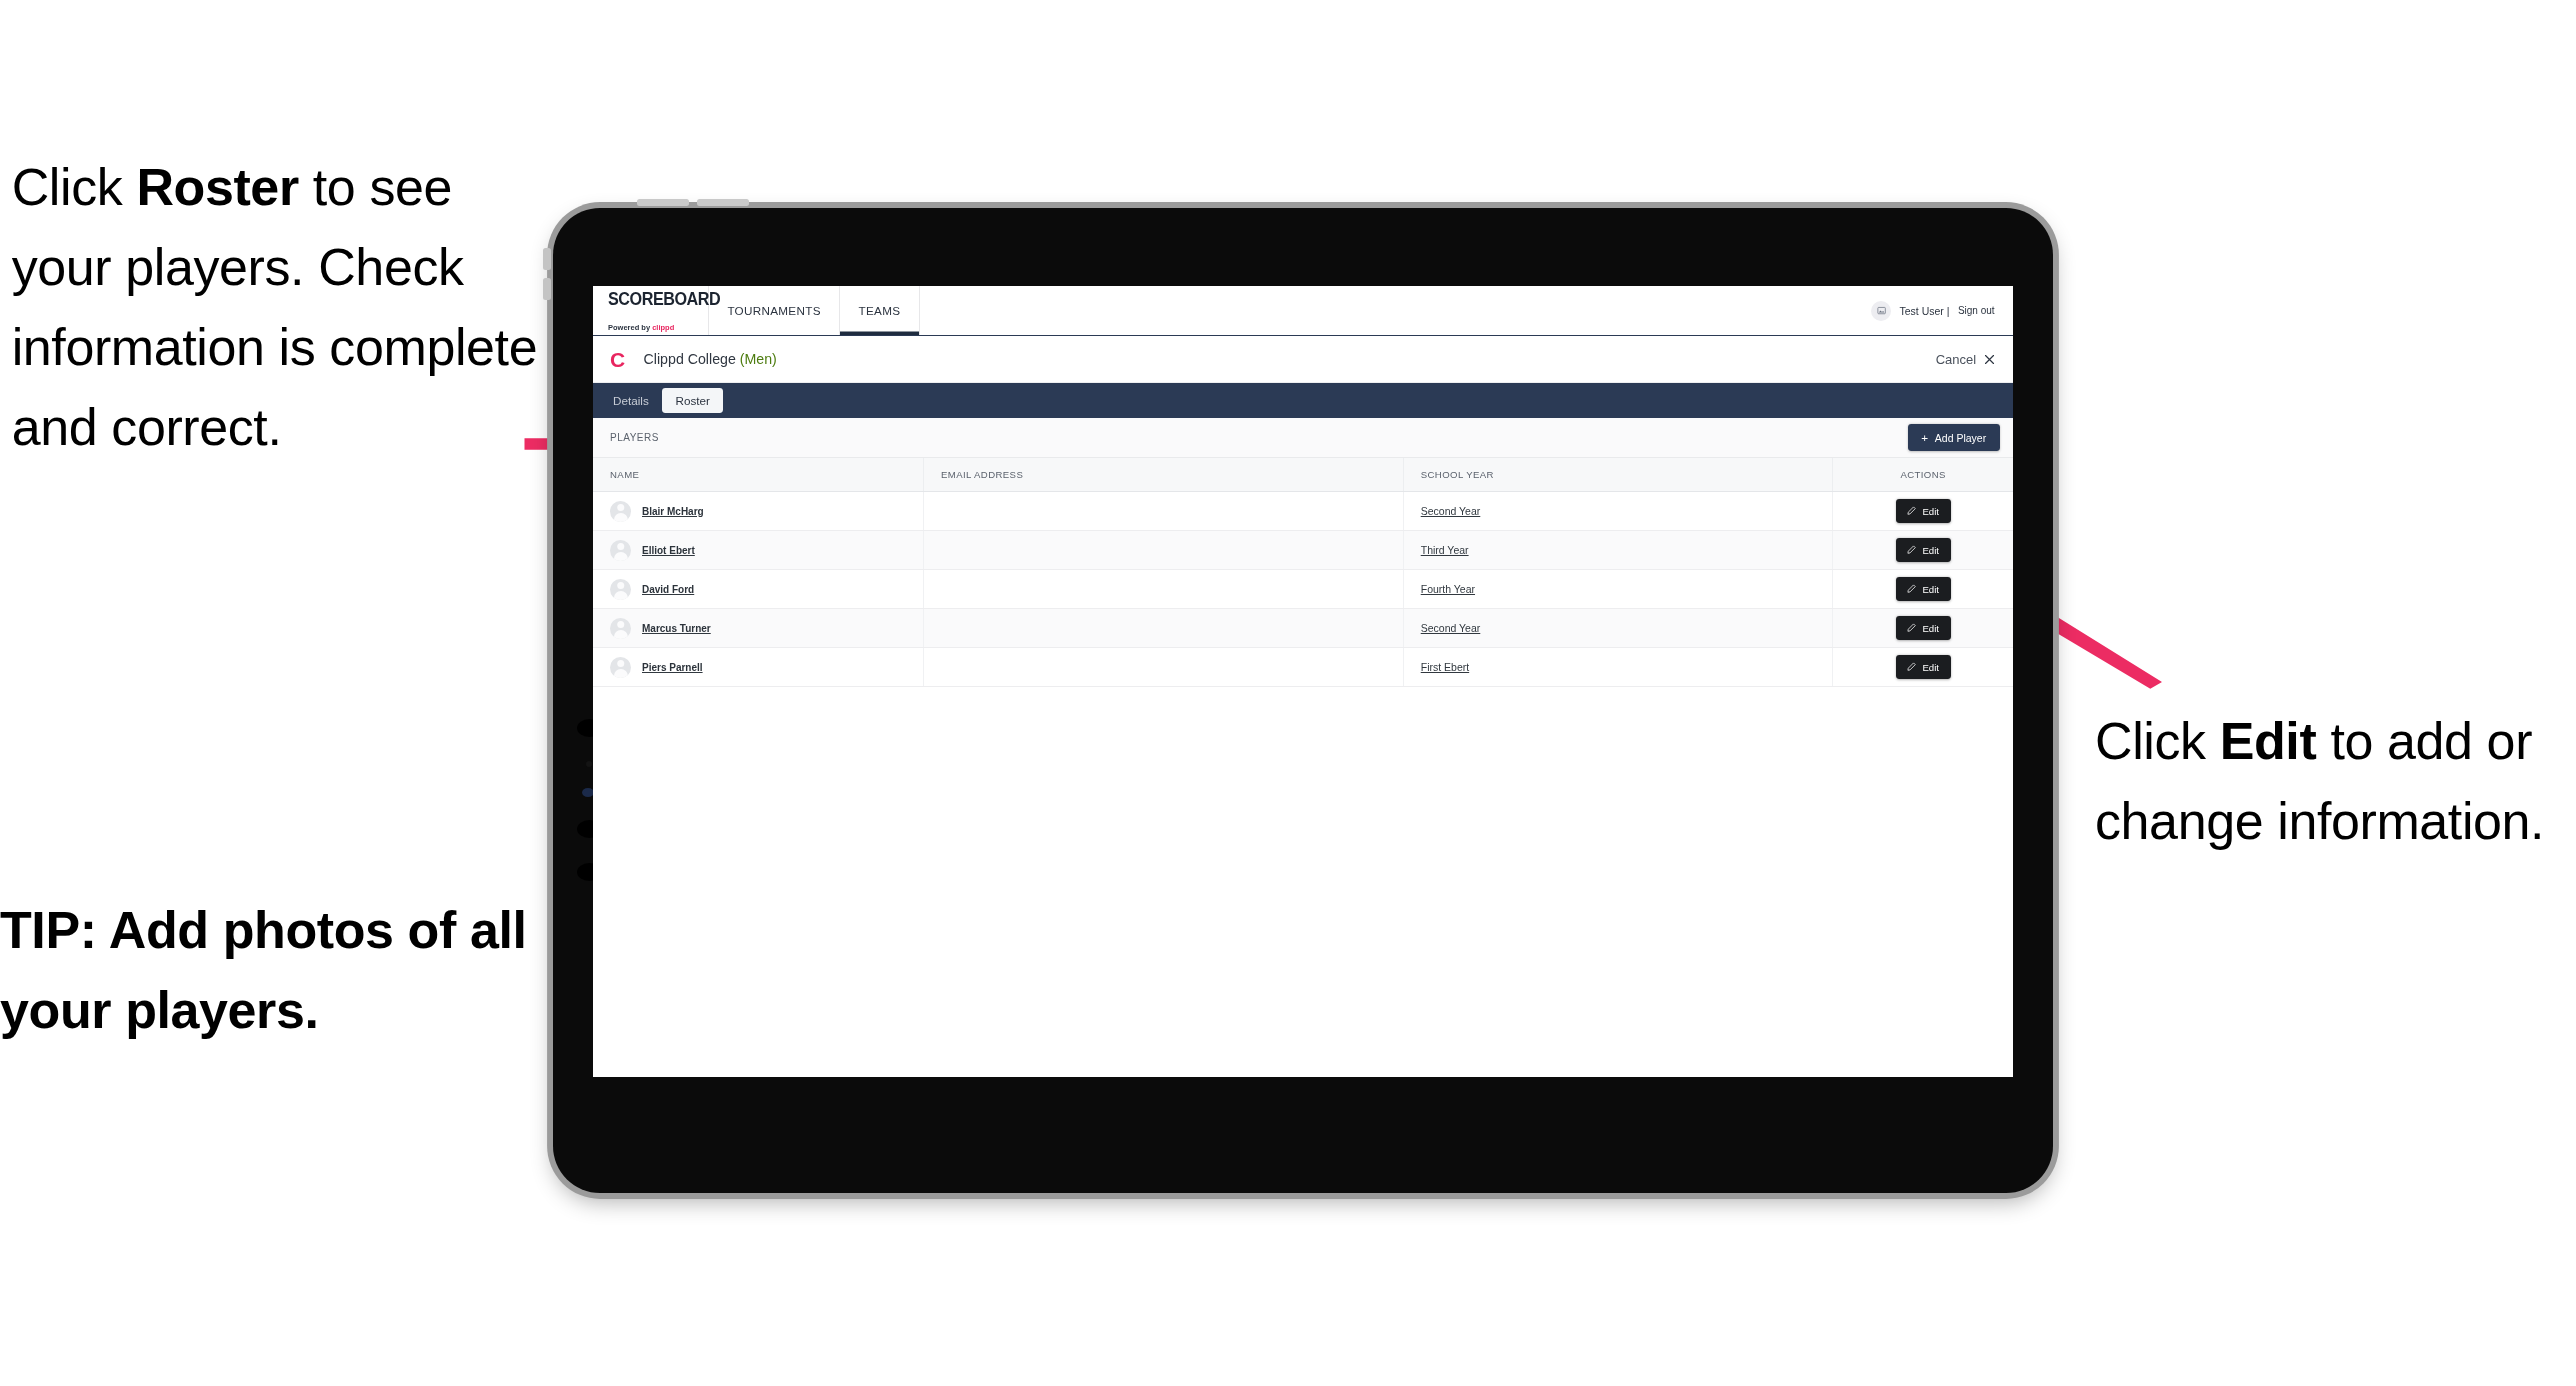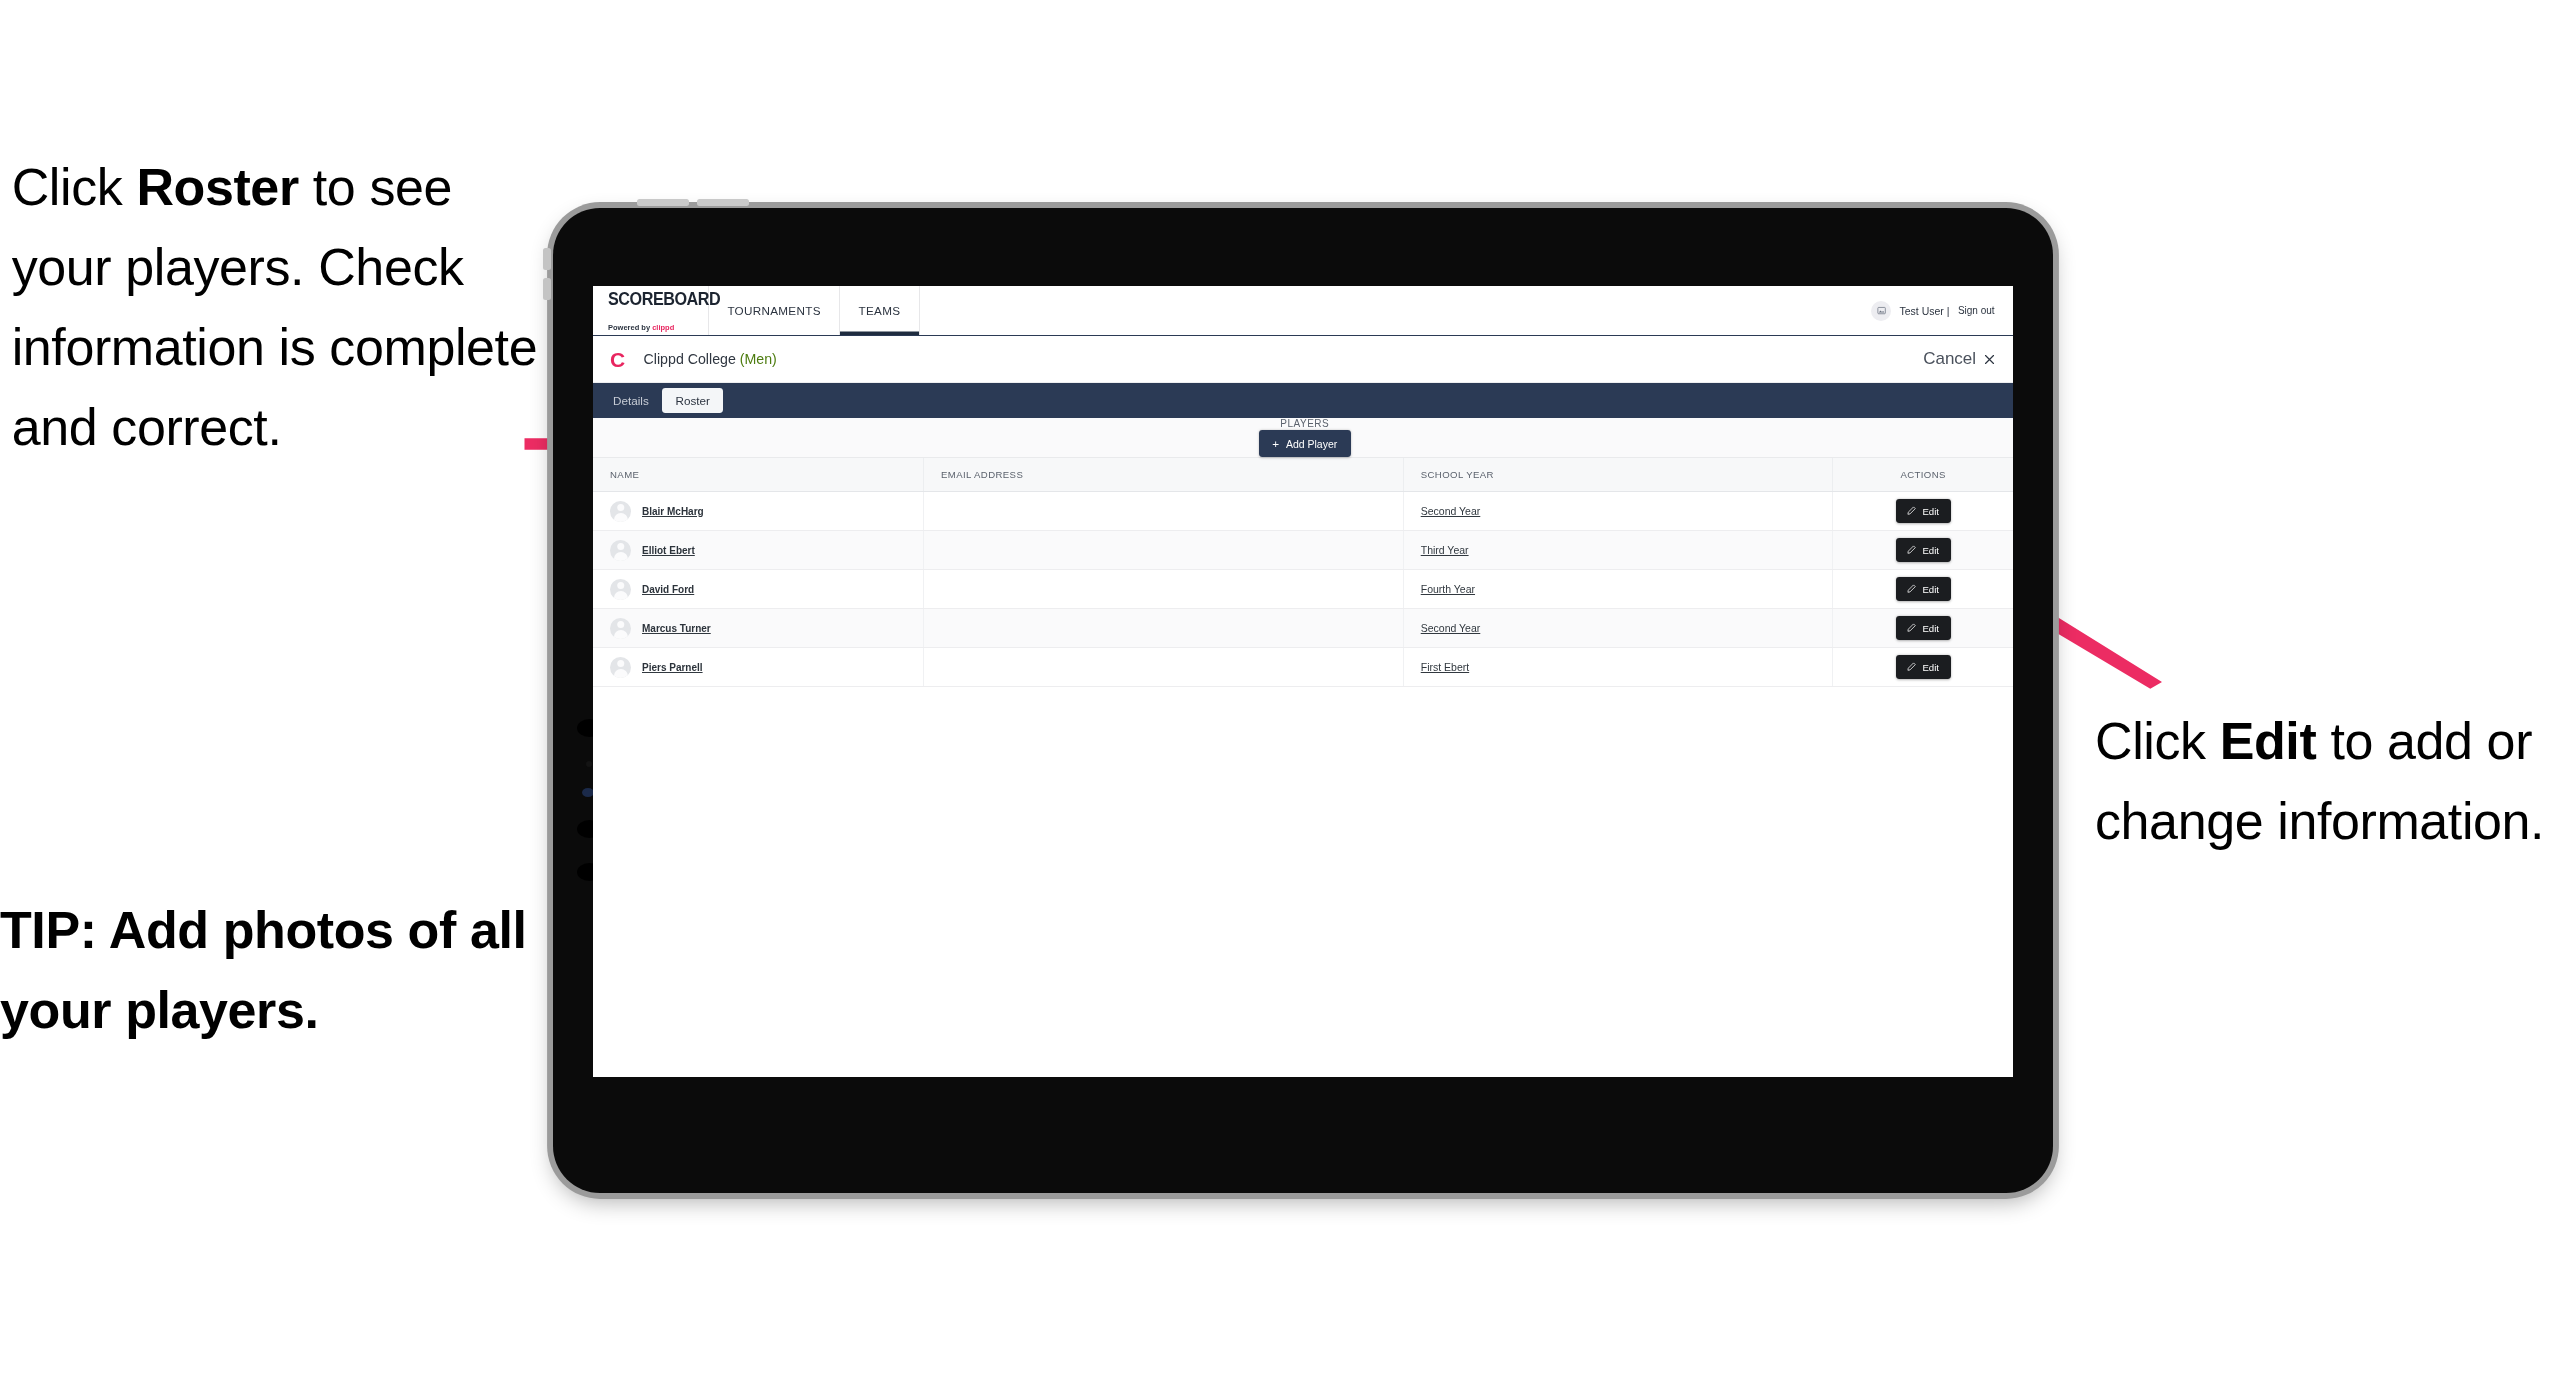--- a/index.html
+++ b/index.html
@@ -129,42 +129,41 @@
   }
   #team-logo {
     font-size: 21px; font-weight: 800; color: #e8255f;
     font-family: "Liberation Sans", sans-serif; line-height: 1;
     margin-right: 18.4px;
   }
   #team-name { font-size: 14.2px; color: #2f3640; }
   #team-name .muted { color: #4d7c0f; }
   #team-header-spacer { flex: 1; }
   #cancel-wrap { display: flex; align-items: center; gap: 7.5px; cursor: pointer; }
-  #cancel-label { font-size: 17px; color: #4a515c; }
+  #cancel-label { font-size: 13px; color: #4a515c; }
   #cancel-x { font-size: 13.4px; color: #2c3440; line-height: 1; }
 
   
   #subtabs {
     height: 35px; background: #2b3a55;
     display: flex; align-items: center; padding-left: 15px; gap: 8.4px;
   }
   #subtab-details {
     font-size: 11.7px; color: #c8cdd6; padding: 0 5px; cursor: pointer;
   }
   #subtab-roster {
     font-size: 11.7px; color: #2c3440; background: #f4f6f8;
     padding: 5.9px 13.4px; border-radius: 3.4px; cursor: pointer;
   }
 
   
   #players-bar {
     height: 40px; background: #fafafb;
     display: flex; align-items: center; padding: 0 13.4px 0 17px;
     border-bottom: 0.8px solid #e9eaec;
-    flex-direction: column;
   }
   #players-label {
     font-size: 10px; color: #5b626d; letter-spacing: 0.5px;
   }
   #players-spacer { flex: 1; }
   #add-player-btn {
     background: #2b3a55; color: #fff; border: none;
     font-size: 10.5px; font-family: "Liberation Sans", sans-serif;
     padding: 7.5px 13.4px; border-radius: 3.4px; cursor: pointer;
     display: flex; align-items: center; gap: 6.7px;

